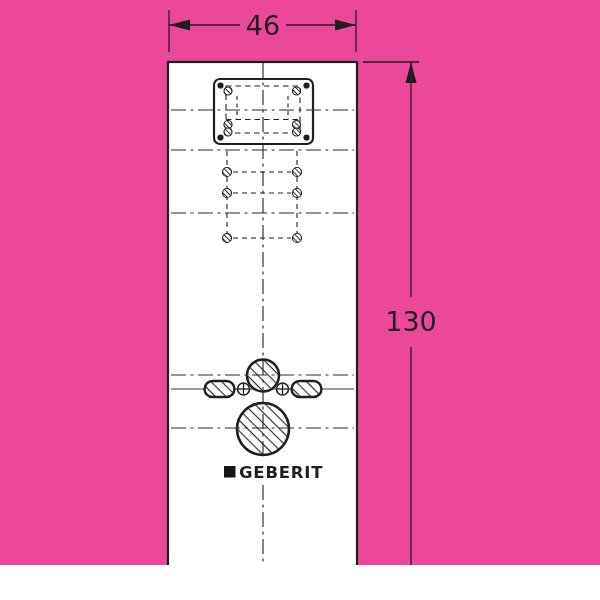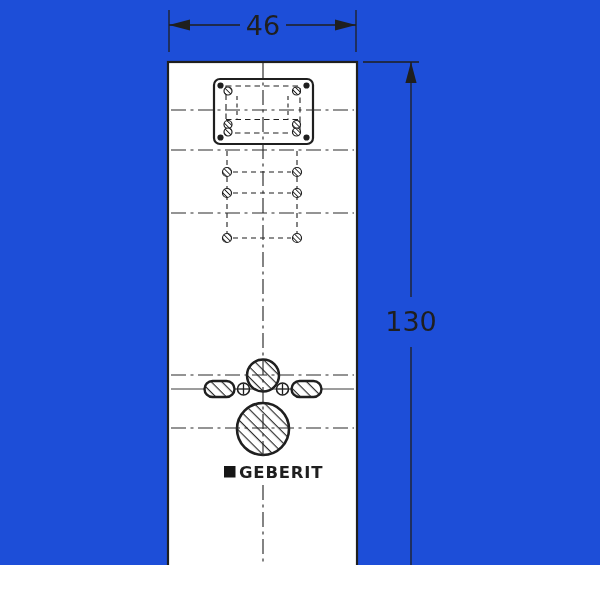--- a/index.html
+++ b/index.html
@@ -1,17 +1,17 @@
 <!DOCTYPE html>
 <html><head>
 <meta charset="utf-8">
 <style>
   html,body{margin:0;padding:0;background:#ffffff;}
   .stage{
-    width:600px;height:565px;position:relative;background:#1d4ed8;
+    width:600px;height:565px;position:relative;background:#ec4899;
     font-family:"DejaVu Sans","Liberation Sans",sans-serif;
     overflow:hidden;
   }
   svg{display:block;}
   text{font-family:"DejaVu Sans","Liberation Sans",sans-serif;fill:#1f1f1f;}
   .dim-label{font-size:27px;}
   .brand-text{font-size:16.5px;font-weight:bold;letter-spacing:0.8px;}
 </style>
 </head>
 <body>

